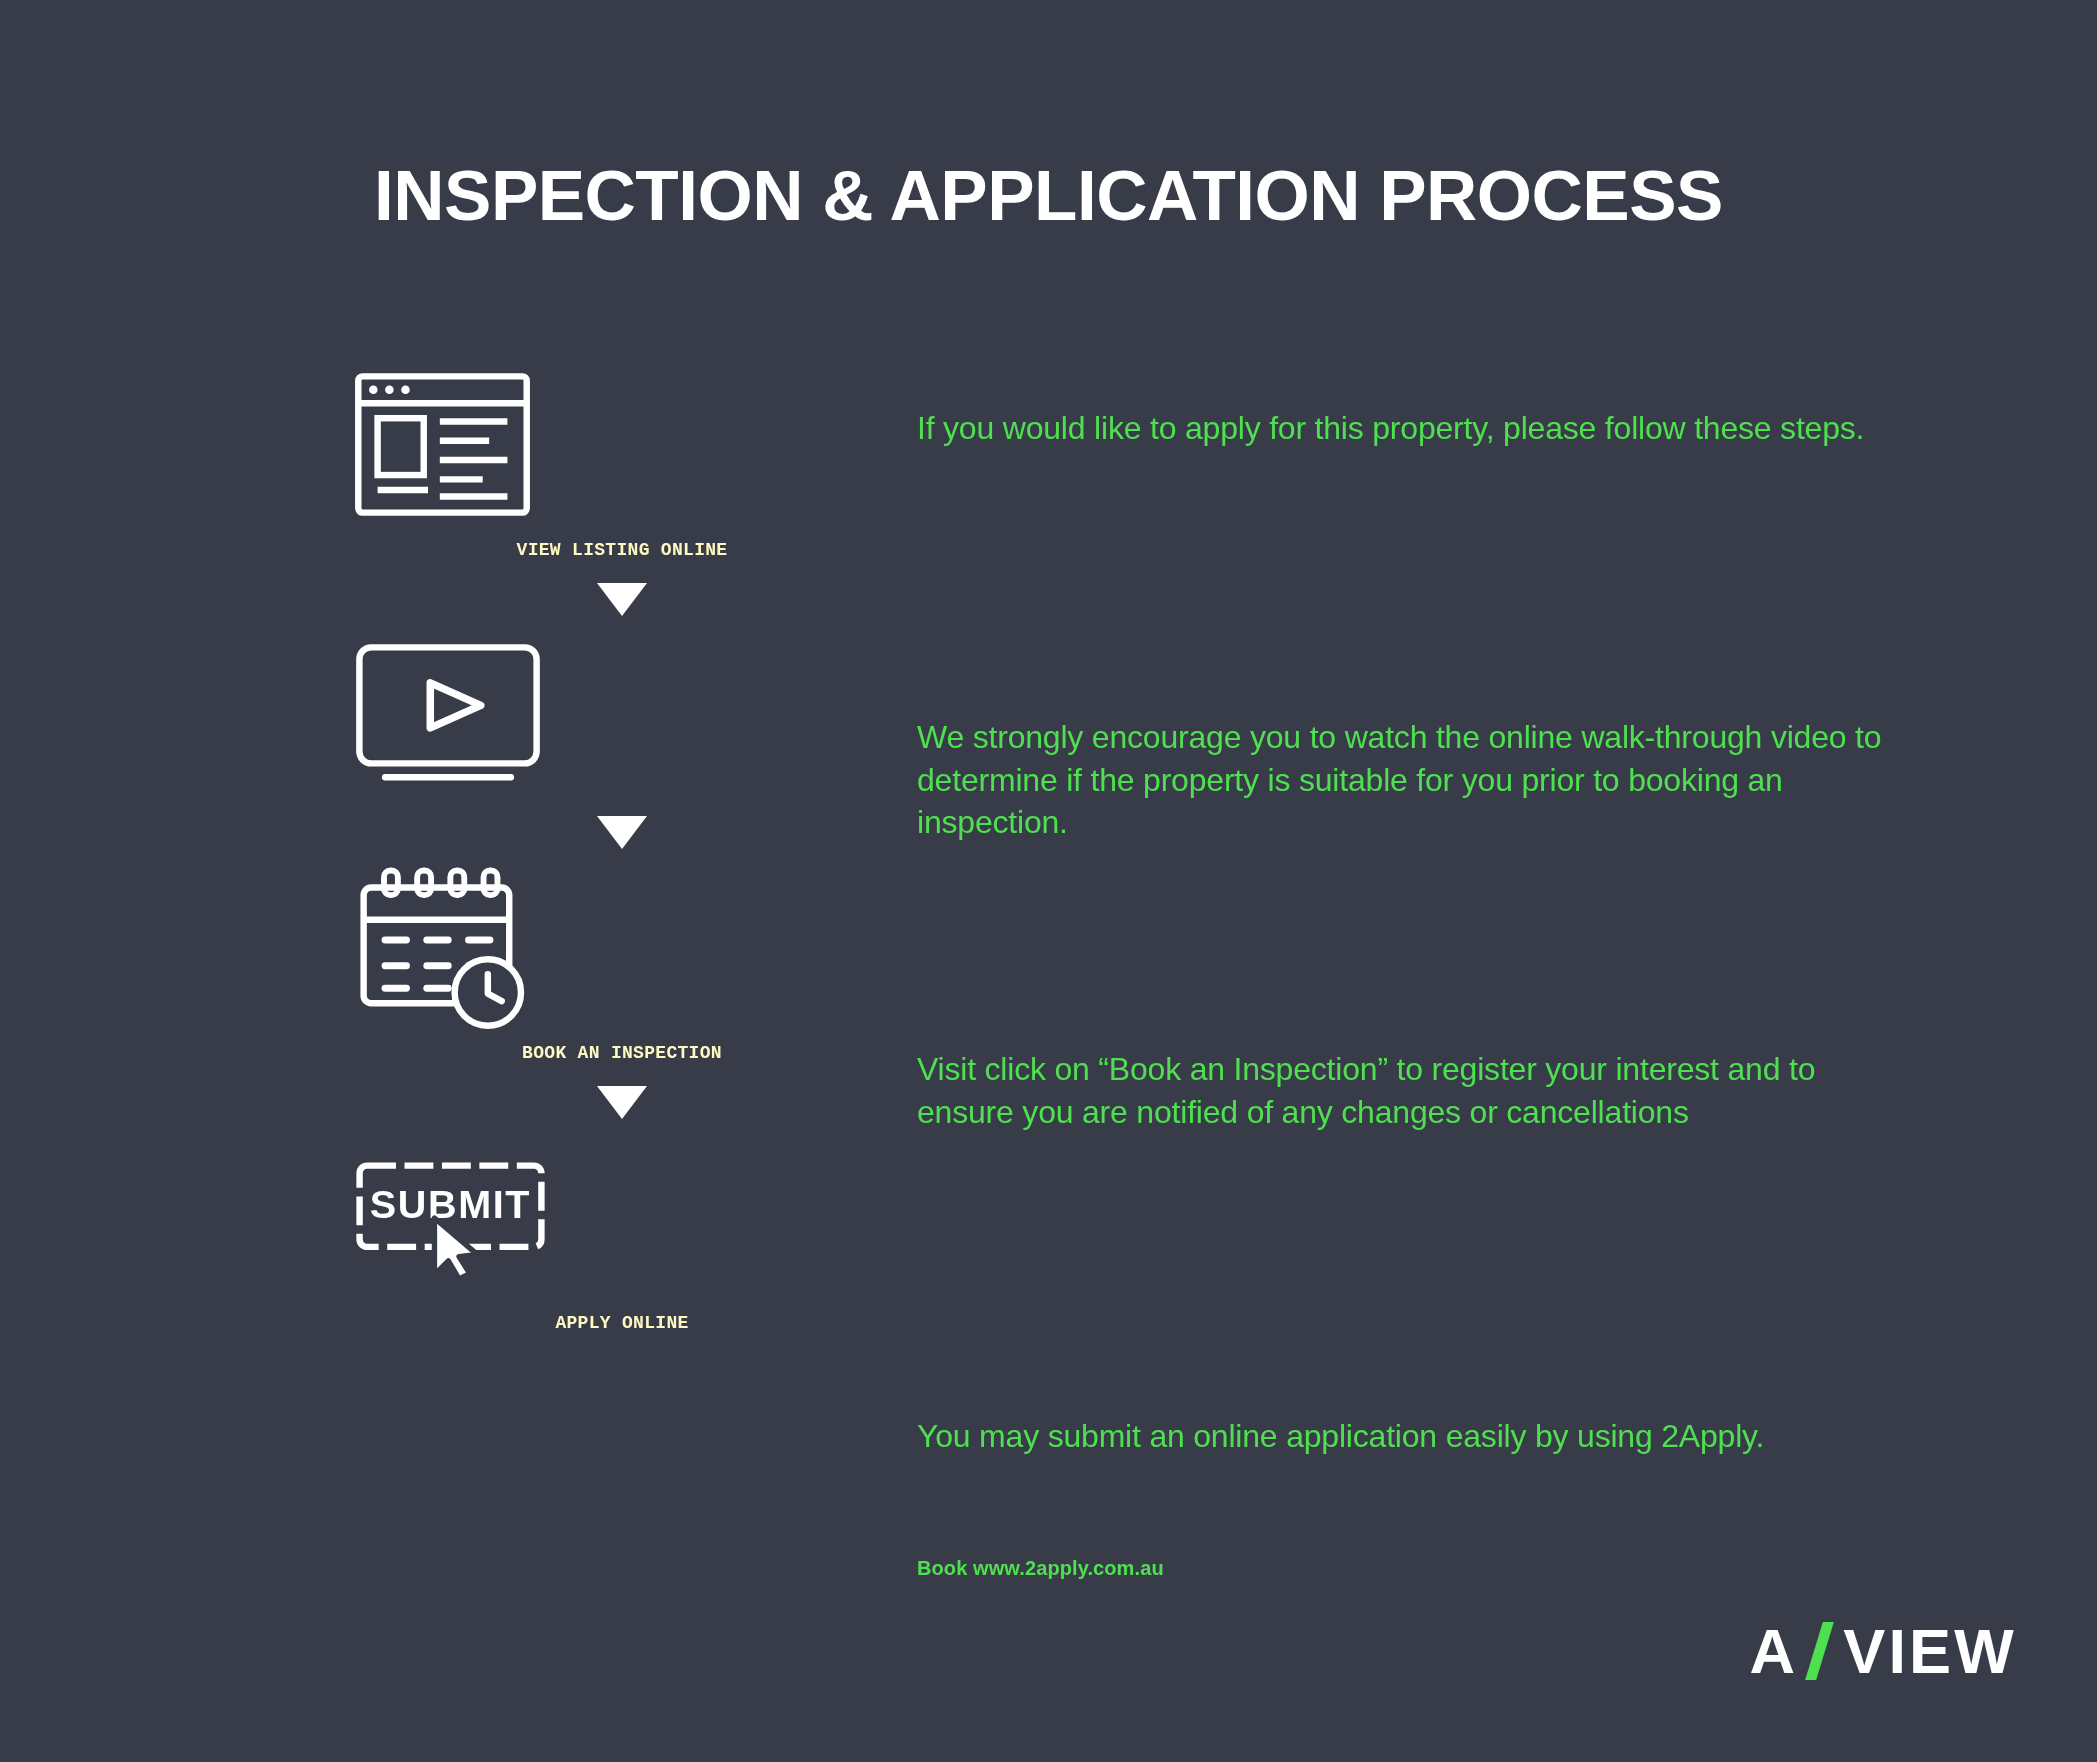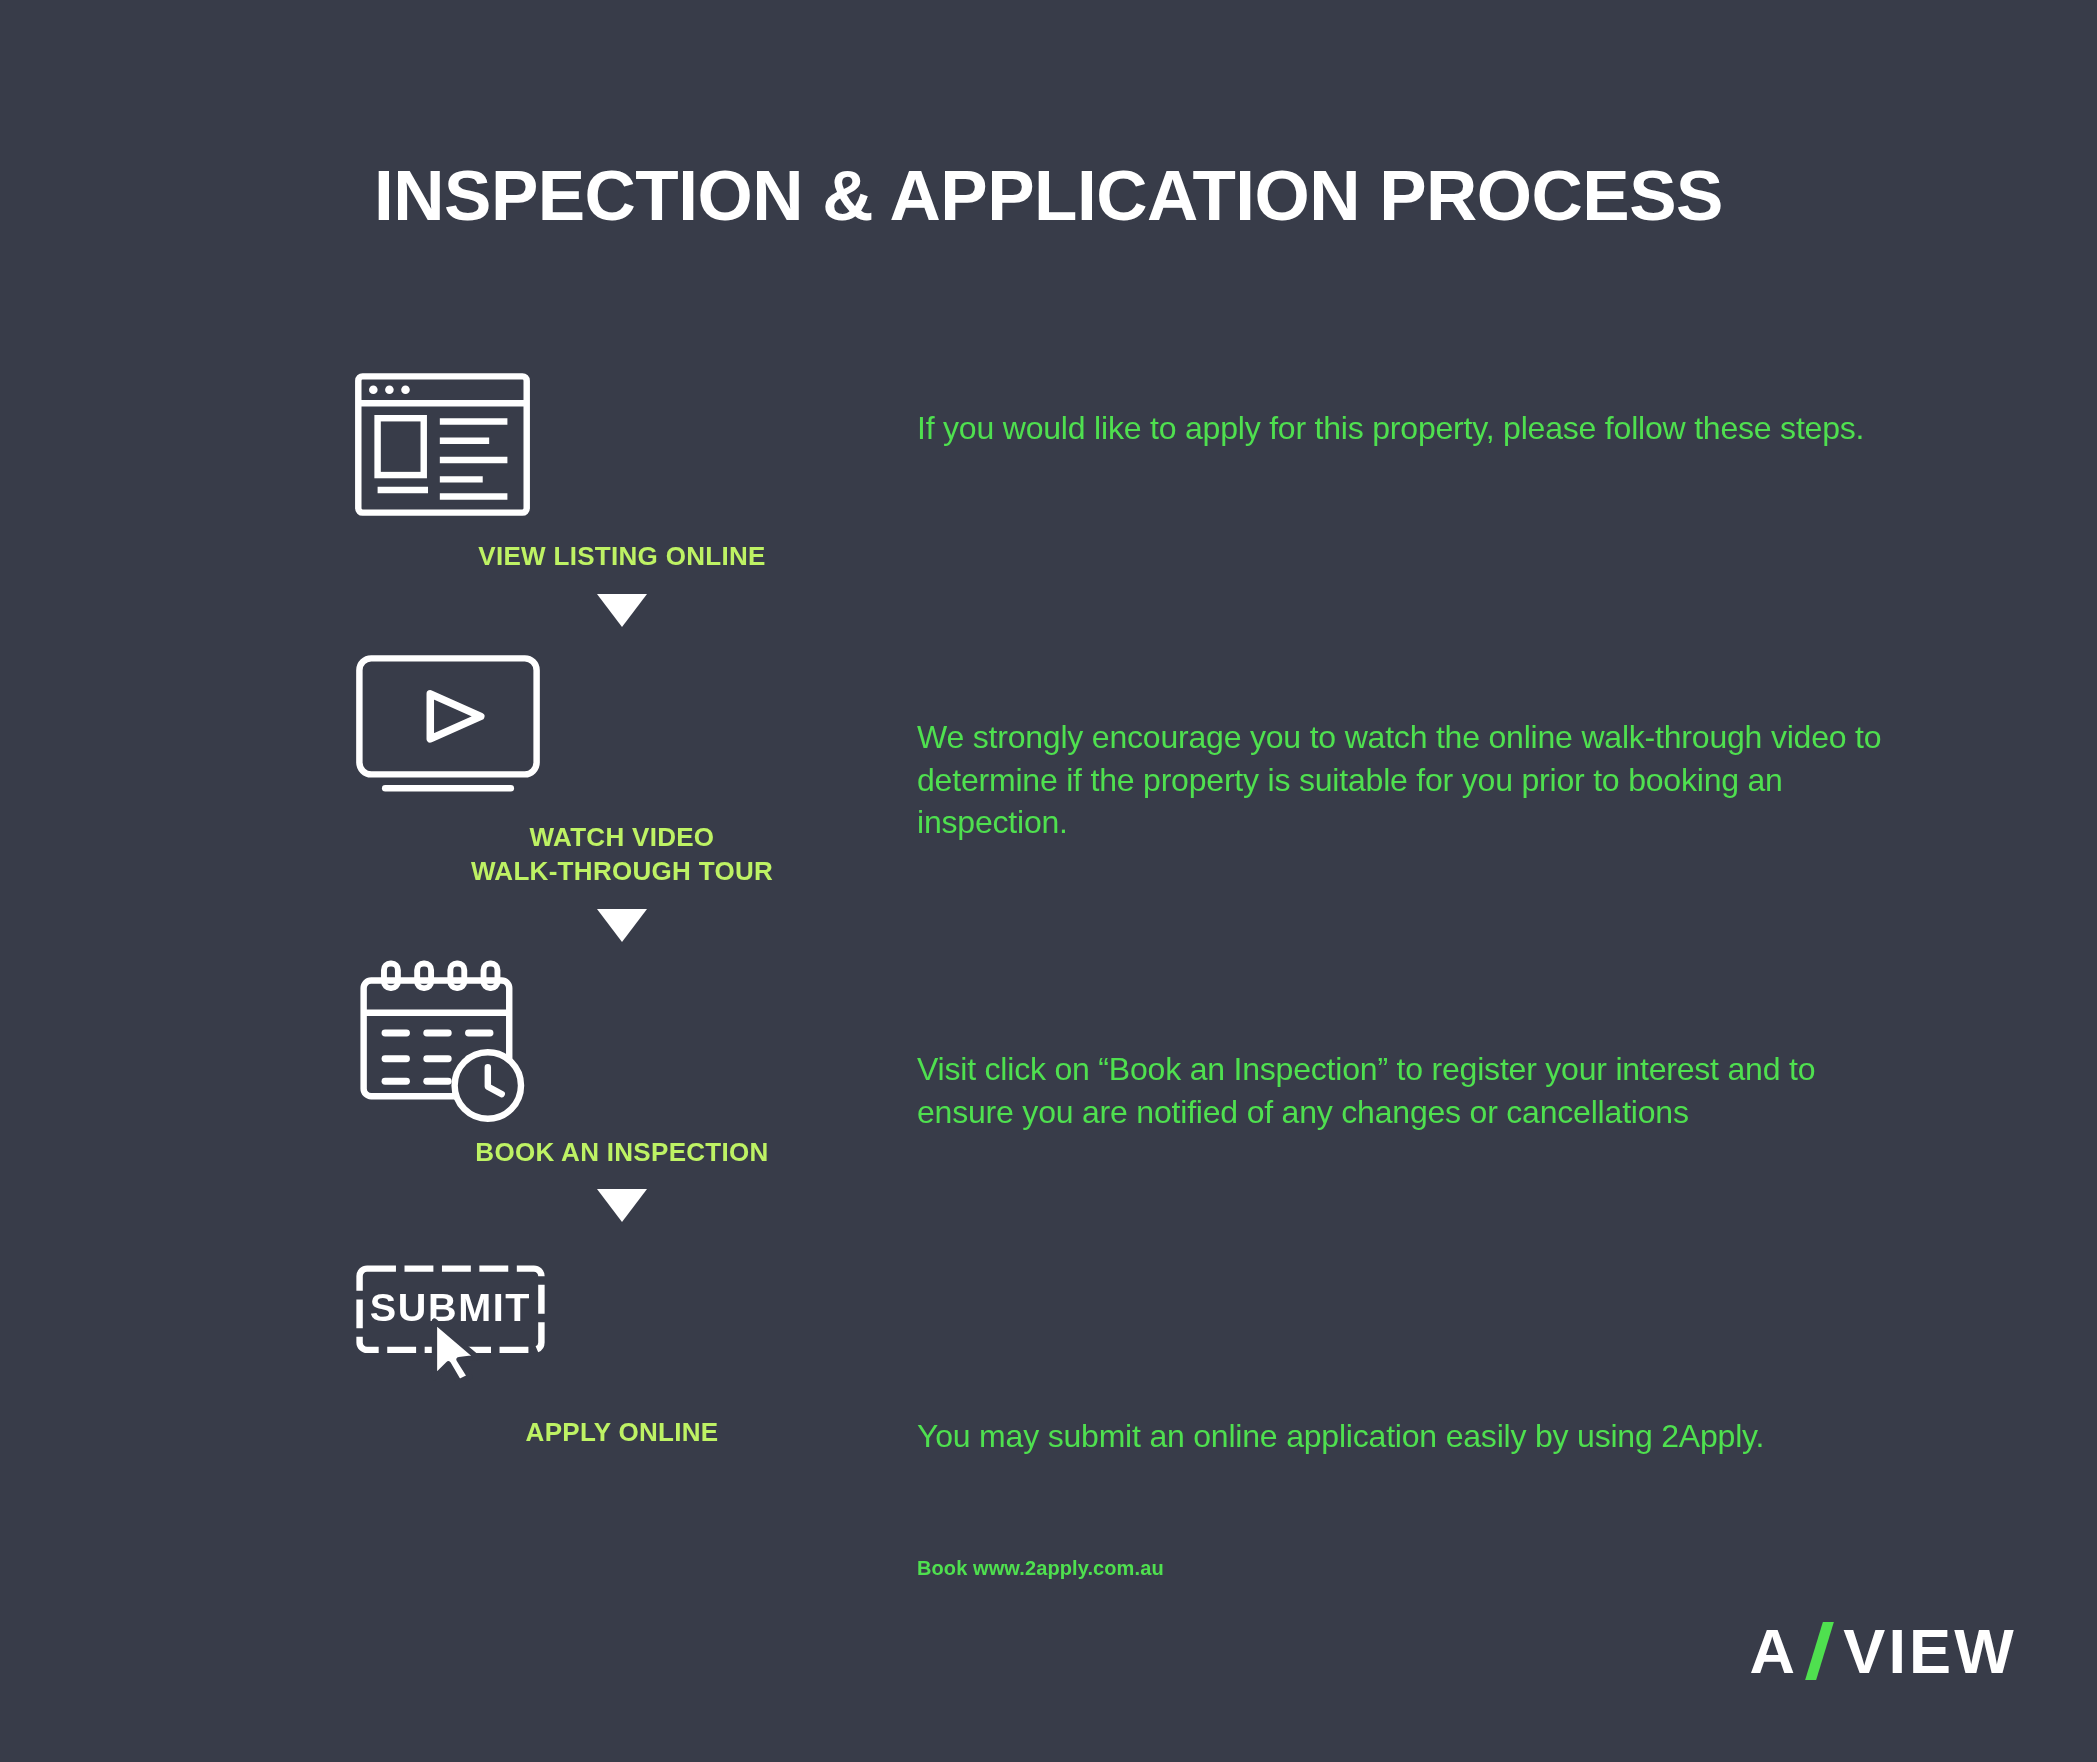--- a/index.html
+++ b/index.html
@@ -49,26 +49,27 @@
     text-align: center;
   }
   .icon-wrap {
     display: flex;
     justify-content: flex-start;
     align-items: center;
     height: 161px;
   }
   .step-label {
     margin-top: 14px;
-    font-size: 26px;
+    font-size: 18px;
     font-weight: bold;
     letter-spacing: 0.3px;
     line-height: 1.32;
-    color: #bef264;
+    color: #fef9c3;
     text-transform: uppercase;
+    font-family: Liberation Mono, monospace;
   }
   .arrow {
     width: 536px;
     display: flex;
     justify-content: center;
     margin: 20.4px 0 18px 0;
   }
   .arrow .tri {
     width: 0;
     height: 0;
@@ -166,24 +167,20 @@
         <div class="tri"></div>
       </div>
 
     <div class="step">
       <div class="icon-wrap">
         <svg width="188" height="145" viewBox="0 0 350 270">
           <rect x="10" y="10" width="330" height="216" rx="22" fill="none" stroke="#ffffff" stroke-width="12"></rect>
           <path d="M142 76 L236 118 L142 160 Z" fill="none" stroke="#ffffff" stroke-width="14" stroke-linejoin="round"></path>
           <line x1="58" y1="252" x2="292" y2="252" stroke="#ffffff" stroke-width="12" stroke-linecap="round"></line>
         </svg>
-      </div>
-      <div class="step-label">
-        <div>WATCH VIDEO</div>
-        <div>WALK-THROUGH TOUR</div>
       </div>
     </div>
 
     <div class="arrow">
         <div class="tri"></div>
       </div>
 
     <div class="step">
       <div class="icon-wrap">
         <svg width="182" height="166" viewBox="0 0 340 310">

